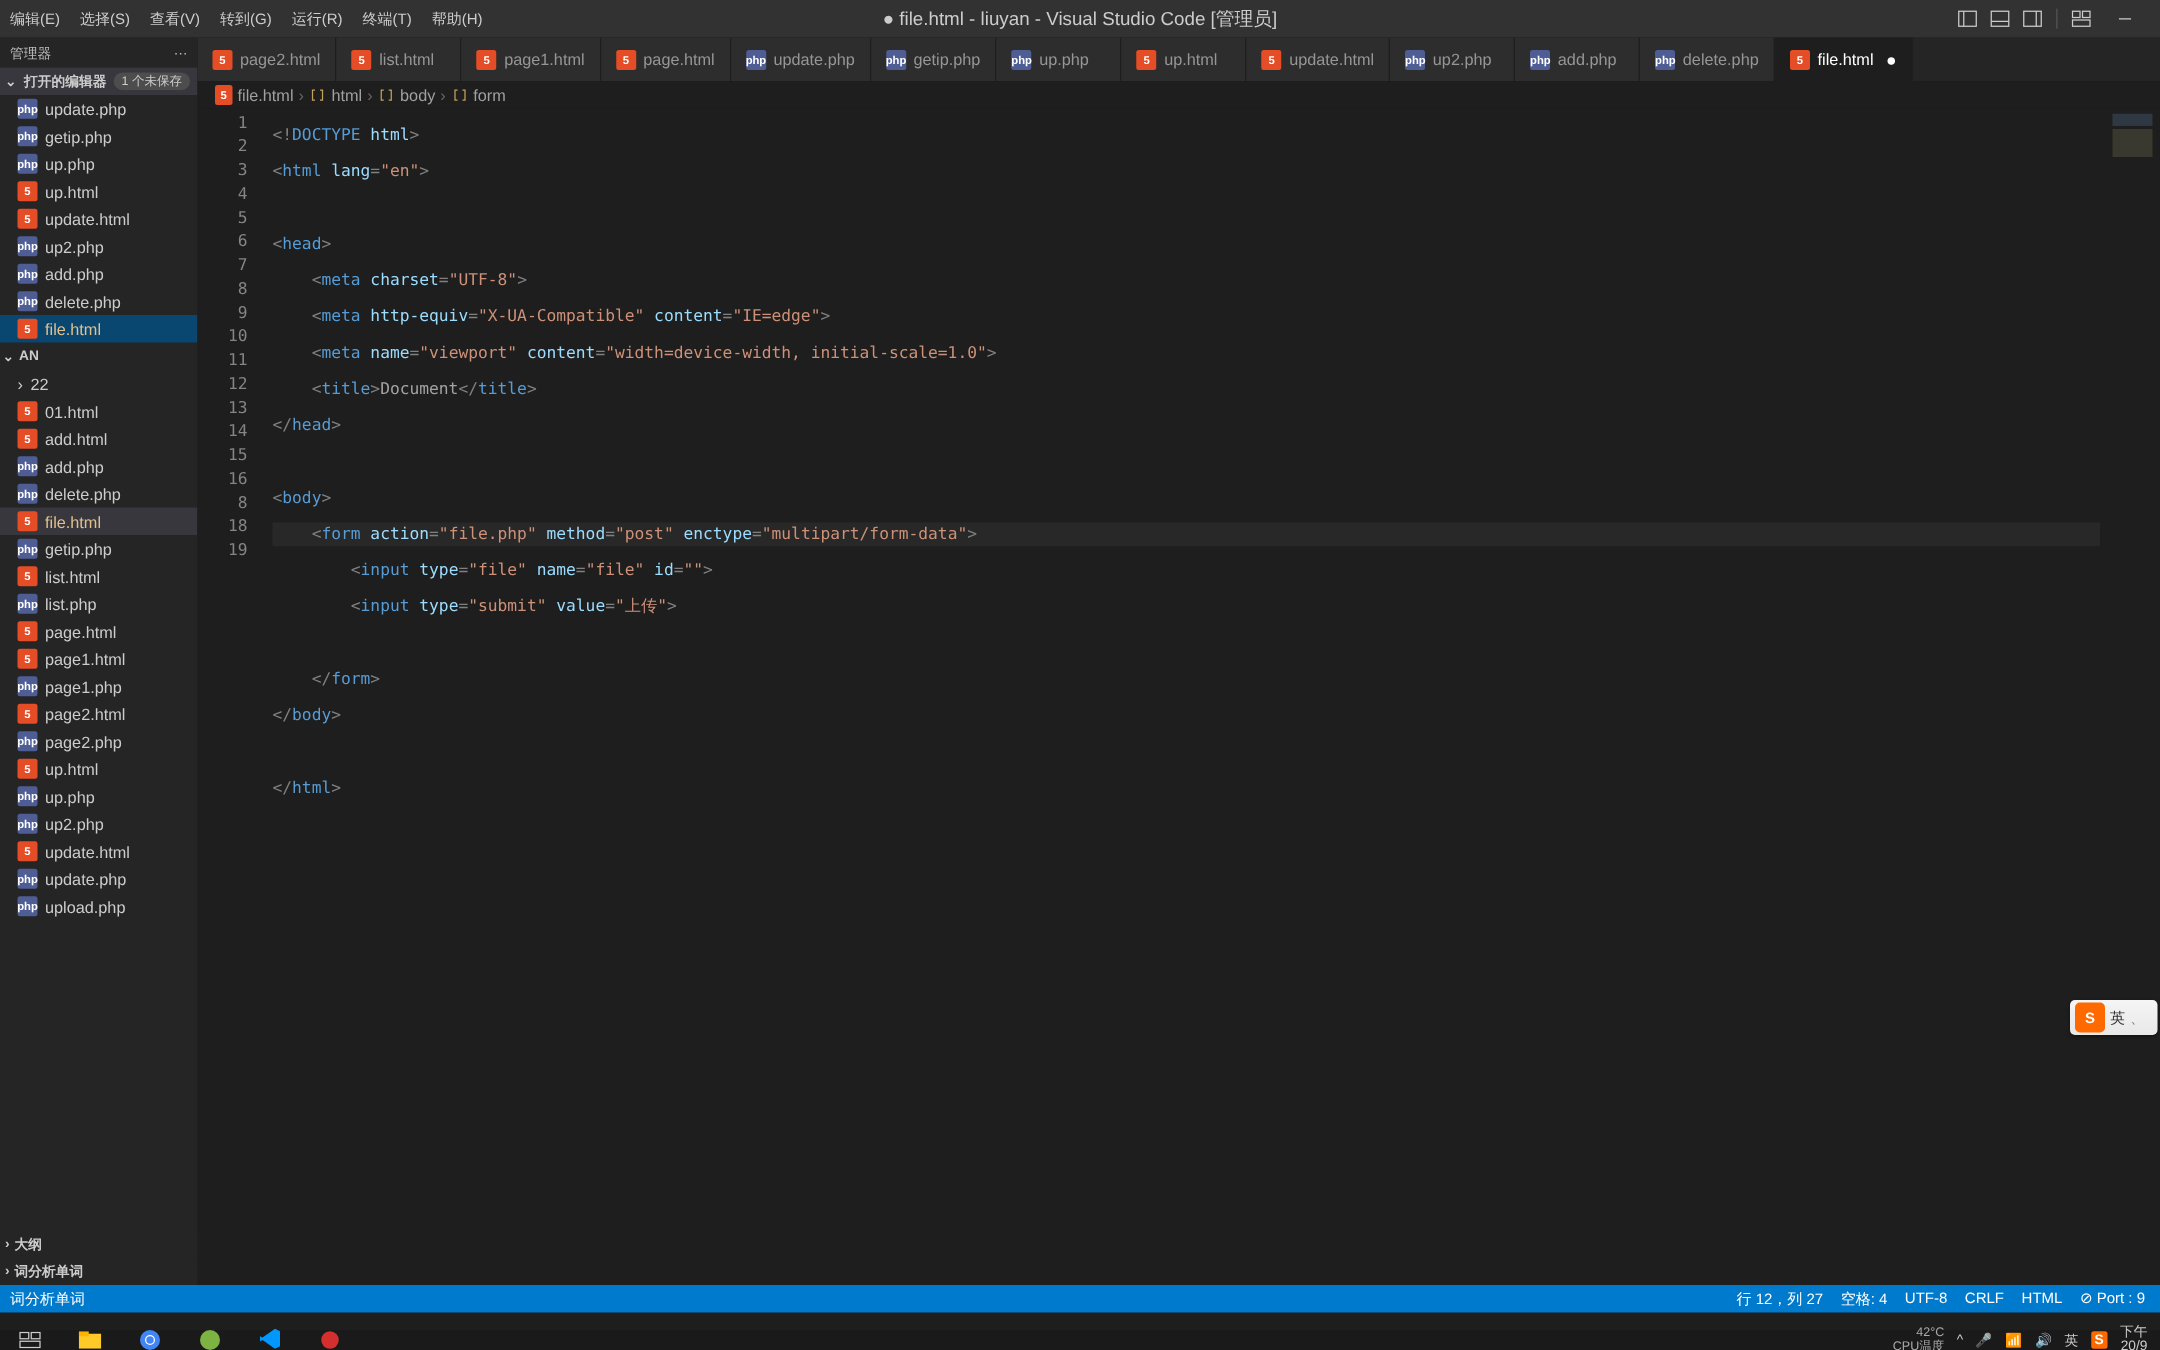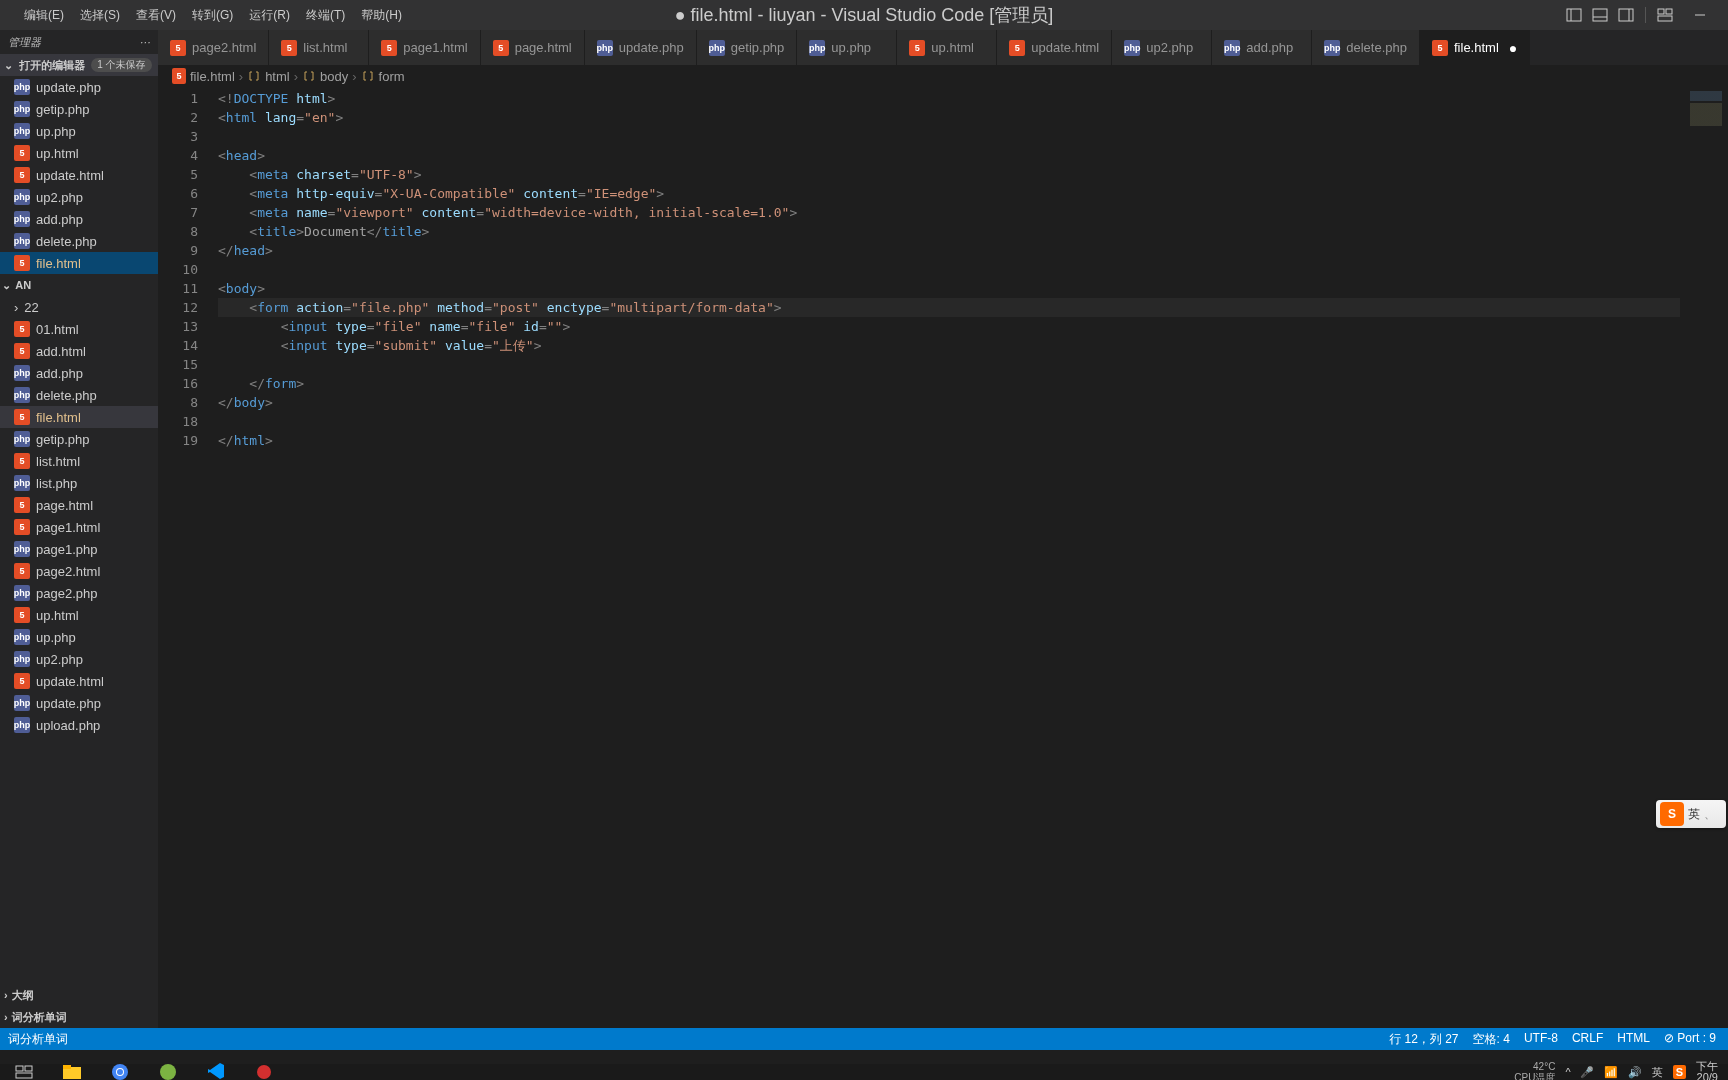--- a/index.html
+++ b/index.html
@@ -14,27 +14,27 @@
   position: relative;
 }
 .titlebar {
   height: 30px;
   background: #323233;
   display: flex;
   align-items: center;
   color: #cccccc;
   position: relative;
 }
-.menu { display: flex; padding-left: 16px; }
+.menu { display: flex; padding-left: 0; }
 .menu-item { padding: 0 8px; cursor: pointer; font-size: 12px; line-height: 30px; }
 .title-center {
   position: absolute;
   left: 50%;
   transform: translateX(-50%);
-  font-size: 18px;
+  font-size: 15px;
   color: #cccccc;
 }
 .title-right {
   margin-left: auto;
   display: flex;
   align-items: center;
   gap: 4px;
   padding-right: 8px;
 }
 .layout-icon {
@@ -49,21 +49,20 @@
   position: absolute;
   left: 0; top: 30px;
   width: 158px; height: 24px;
   background: #252526;
   display: flex;
   align-items: center;
   padding: 0 8px;
   font-size: 11px;
   text-transform: uppercase;
   color: #bbbbbb;
-  font-style: italic;
 }
 .explorer-header .dots { margin-left: auto; cursor: pointer; }
 .explorer-badge {
   position: absolute;
   left: 0; top: 54px;
   width: 158px; height: 22px;
   background: #37373d;
   display: flex;
   align-items: center;
   font-size: 11px;
@@ -178,21 +177,21 @@
   color: #858585;
   line-height: 19px;
   padding-top: 2px;
 }
 .code {
   flex: 1;
   line-height: 19px;
   padding-top: 2px;
   white-space: pre;
 }
-.code .line { height: 19px; }
+.code .line { height: 19px; margin-top: 10px; }
 .code .line.current { background: #282828; }
 .tk-grey { color: #808080; }
 .tk-tag { color: #569cd6; }
 .tk-attr { color: #9cdcfe; }
 .tk-str { color: #ce9178; }
 .tk-text { color: #a3a3a3; }
 
 .minimap {
   position: absolute;
   right: 0; top: 87px;

